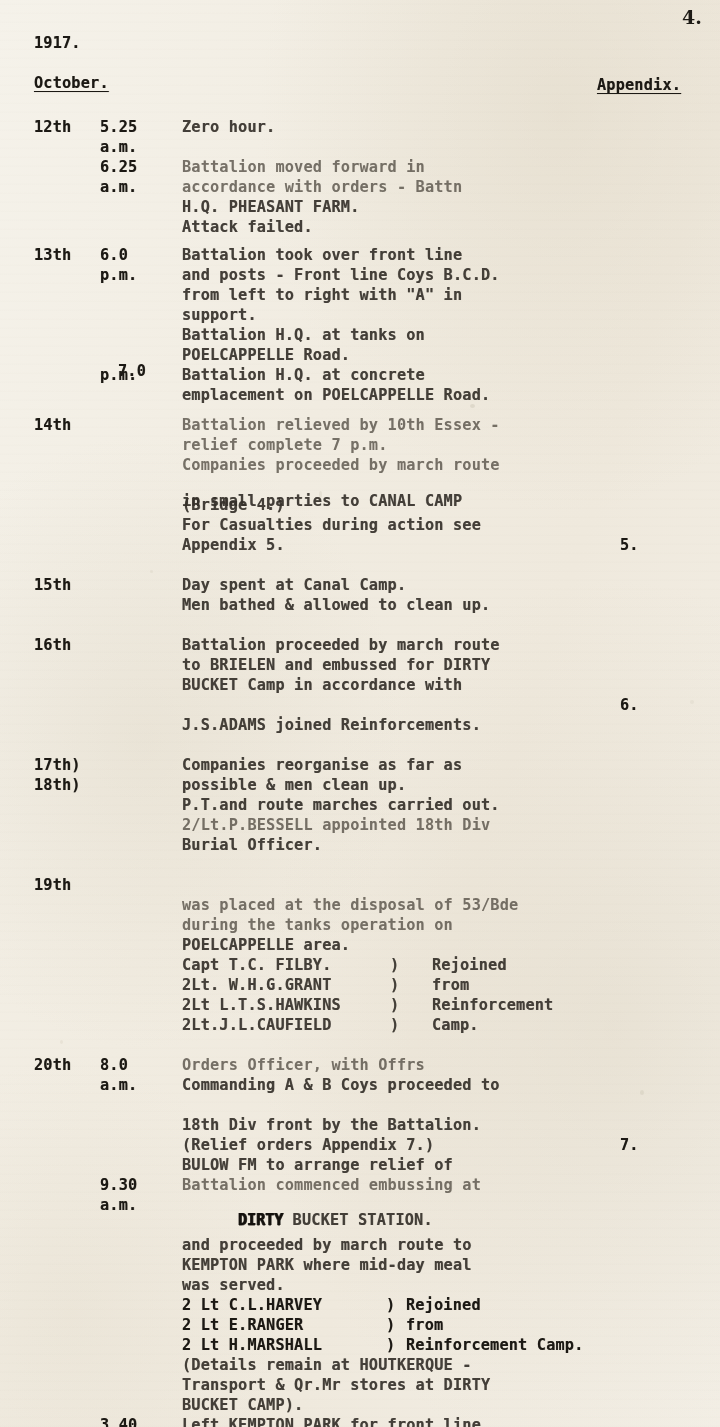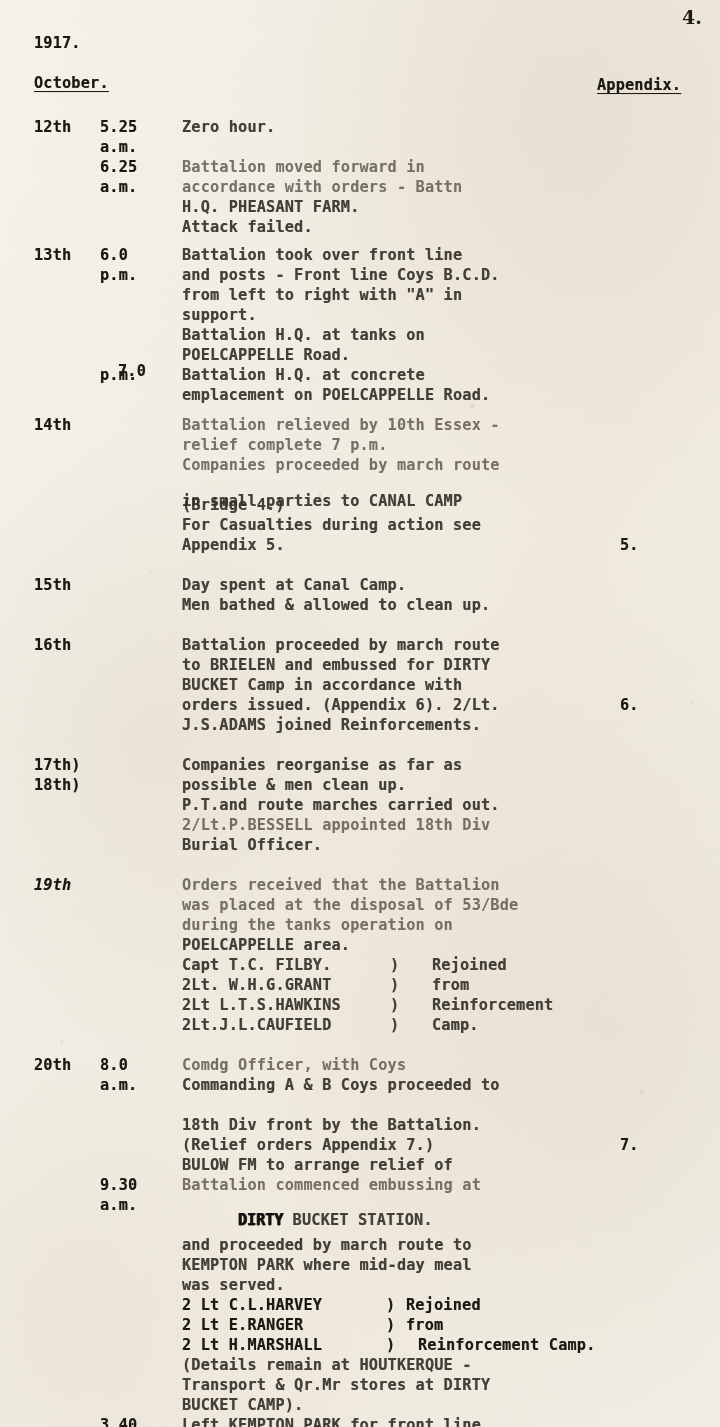--- a/index.html
+++ b/index.html
@@ -158,34 +158,32 @@
     <div class="t ink-dark col-appx" style="top:538px;">5.</div>
 
     <div class="t ink-dark col-date" style="top:578px;">15th</div>
     <div class="t ink-mid col-body" style="top:578px;">Day spent at Canal Camp.</div>
     <div class="t ink-mid col-body" style="top:598px;">Men bathed &amp; allowed to clean up.</div>
 
     <div class="t ink-dark col-date" style="top:638px;">16th</div>
     <div class="t ink-mid col-body" style="top:638px;">Battalion proceeded by march route</div>
     <div class="t ink-mid col-body" style="top:658px;">to BRIELEN and embussed for DIRTY</div>
     <div class="t ink-mid col-body" style="top:678px;">BUCKET Camp in accordance with</div>
-    <div class="t ink-mid col-body" style="top:698px;">orders issued. (Appendix 6). 2/Lt.</div>
     <div class="t ink-mid col-body" style="top:718px;">J.S.ADAMS joined Reinforcements.</div>
     <div class="t ink-dark col-appx" style="top:698px;">6.</div>
 
     <div class="t ink-dark col-date" style="top:758px;">17th)</div>
     <div class="t ink-dark col-date" style="top:778px;">18th)</div>
     <div class="t ink-mid col-body" style="top:758px;">Companies reorganise as far as</div>
     <div class="t ink-mid col-body" style="top:778px;">possible &amp; men clean up.</div>
     <div class="t ink-mid col-body" style="top:798px;">P.T.and route marches carried out.</div>
     <div class="t ink-light col-body" style="top:818px;">2/Lt.P.BESSELL appointed 18th Div</div>
     <div class="t ink-mid col-body" style="top:838px;">Burial Officer.</div>
 
-    <div class="t ink-dark col-date" style="top:878px;font-style:italic;">19th</div>
-    <div class="t ink-light col-body" style="top:878px;">Orders received that the Battalion</div>
+    <div class="t ink-dark col-date" style="top:878px;">19th</div>
     <div class="t ink-light col-body" style="top:898px;">was placed at the disposal of 53/Bde</div>
     <div class="t ink-light col-body" style="top:918px;">during the tanks operation on</div>
     <div class="t ink-mid col-body" style="top:938px;">POELCAPPELLE area.</div>
 
     <div class="t ink-mid col-body" style="top:958px;">Capt T.C. FILBY.</div>
     <div class="t ink-mid col-body" style="top:978px;">2Lt. W.H.G.GRANT</div>
     <div class="t ink-mid col-body" style="top:998px;">2Lt L.T.S.HAWKINS</div>
     <div class="t ink-mid col-body" style="top:1018px;">2Lt.J.L.CAUFIELD</div>
 
     <div class="t ink-mid" style="left:390px; top:958px;">)</div>
@@ -198,21 +196,21 @@
     <div class="t ink-mid" style="left:432px; top:998px;">Reinforcement</div>
     <div class="t ink-mid" style="left:432px; top:1018px;">Camp.</div>
 
     <div class="t ink-dark col-date" style="top:1058px;">20th</div>
     <div class="t ink-dark col-time" style="top:1058px;">8.0</div>
     <div class="t ink-dark col-time" style="top:1078px;">a.m.</div>
     <div class="t ink-dark col-time" style="top:1178px;">9.30</div>
     <div class="t ink-dark col-time" style="top:1198px;">a.m.</div>
     <div class="t ink-dark col-time" style="top: 1418px;">3.40</div>
 
-    <div class="t ink-light col-body" style="top:1058px;">Comdg Officer, with Coys</div>
+    <div class="t ink-light col-body" style="top:1058px;">Orders Officer, with Offrs</div>
     <div class="t ink-mid col-body" style="top:1078px;">Commanding A &amp; B Coys proceeded to</div>
     <div class="t ink-mid col-body" style="top:1158px;">BULOW FM to arrange relief of</div>
     <div class="t ink-mid col-body" style="top:1118px;">18th Div front by the Battalion.</div>
     <div class="t ink-mid col-body" style="top:1138px;">(Relief orders Appendix 7.)</div>
     <div class="t ink-dark col-appx" style="top:1138px;">7.</div>
 
     <div class="t ink-light col-body" style="top:1178px;">Battalion commenced embussing at</div>
 
     <div class="t col-body" style="top:1198px;">
       <span class="overstruck">DIRTY</span><span class="ink-mid"> BUCKET STATION.</span>
@@ -224,21 +222,21 @@
     <div class="t ink-dark col-body" style="top: 1298px;">2 Lt C.L.HARVEY</div>
     <div class="t ink-dark col-body" style="top: 1318px;">2 Lt E.RANGER</div>
     <div class="t ink-dark col-body" style="top: 1338px;">2 Lt H.MARSHALL</div>
 
     <div class="t ink-dark" style="left: 386px; top: 1298px;">)</div>
     <div class="t ink-dark" style="left: 386px; top: 1318px;">)</div>
     <div class="t ink-dark" style="left: 386px; top: 1338px;">)</div>
 
     <div class="t ink-dark" style="left: 406px; top: 1298px;">Rejoined</div>
     <div class="t ink-dark" style="left: 406px; top: 1318px;">from</div>
-    <div class="t ink-dark" style="left: 406px; top: 1338px; margin-left: 12px;">Reinforcement Camp.</div>
+    <div class="t ink-dark" style="left: 406px; top: 1338px;">Reinforcement Camp.</div>
 
     <div class="t ink-mid col-body" id="tail0" style="top: 1358px;">(Details remain at HOUTKERQUE -</div>
     <div class="t ink-mid col-body" id="tail1" style="top: 1378px;">Transport &amp; Qr.Mr stores at DIRTY</div>
     <div class="t ink-mid col-body" id="tail2" style="top: 1398px;">BUCKET CAMP).</div>
     <div class="t ink-mid col-body" id="tail3" style="top: 1418px;">Left KEMPTON PARK for front line.</div>
 
     <div class="speck" style="left:470px; top:404px; width:5px; height:4px; opacity:.5;"></div>
     <div class="speck" style="left:319px; top:491px; width:3px; height:7px; opacity:.35;"></div>
     <div class="speck" style="left:640px; top:1090px; width:4px; height:5px; opacity:.4;"></div>
     <div class="speck" style="left:150px; top:570px; width:3px; height:3px; opacity:.3;"></div>

